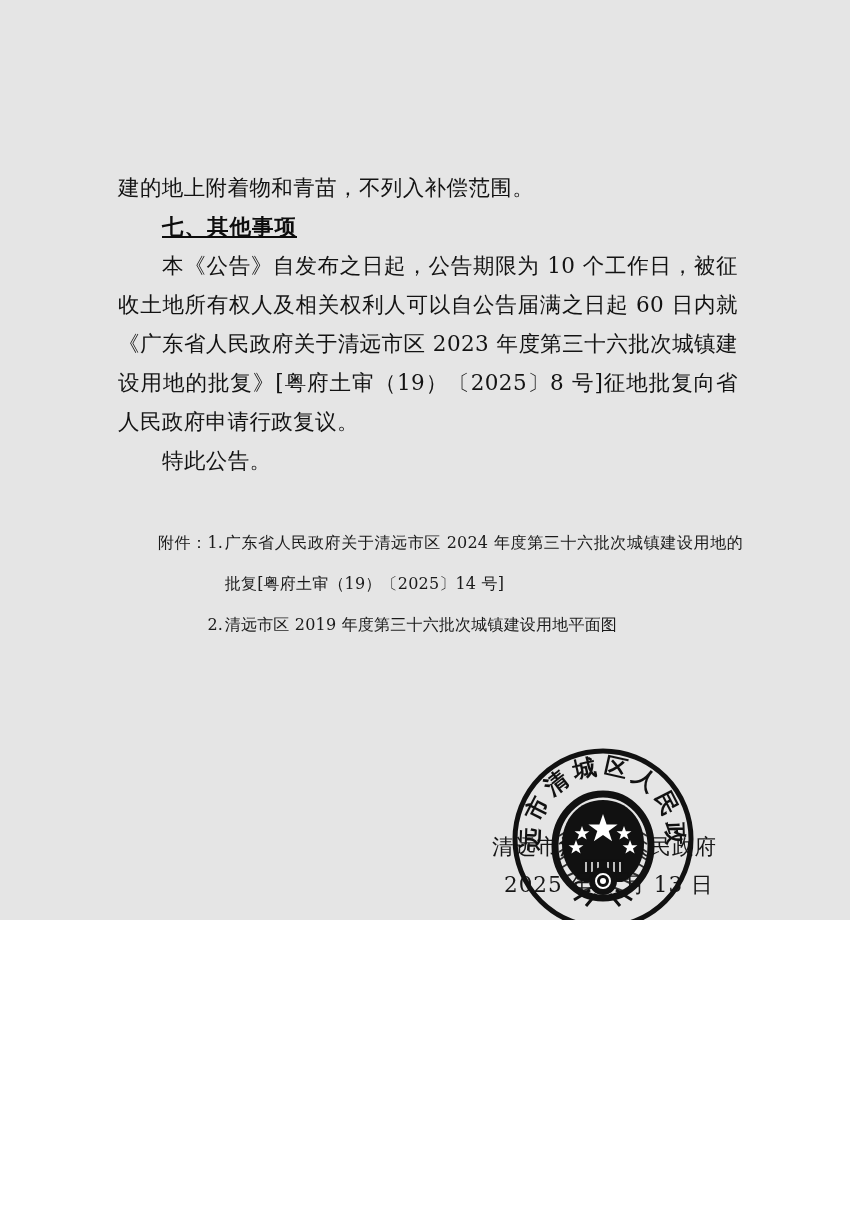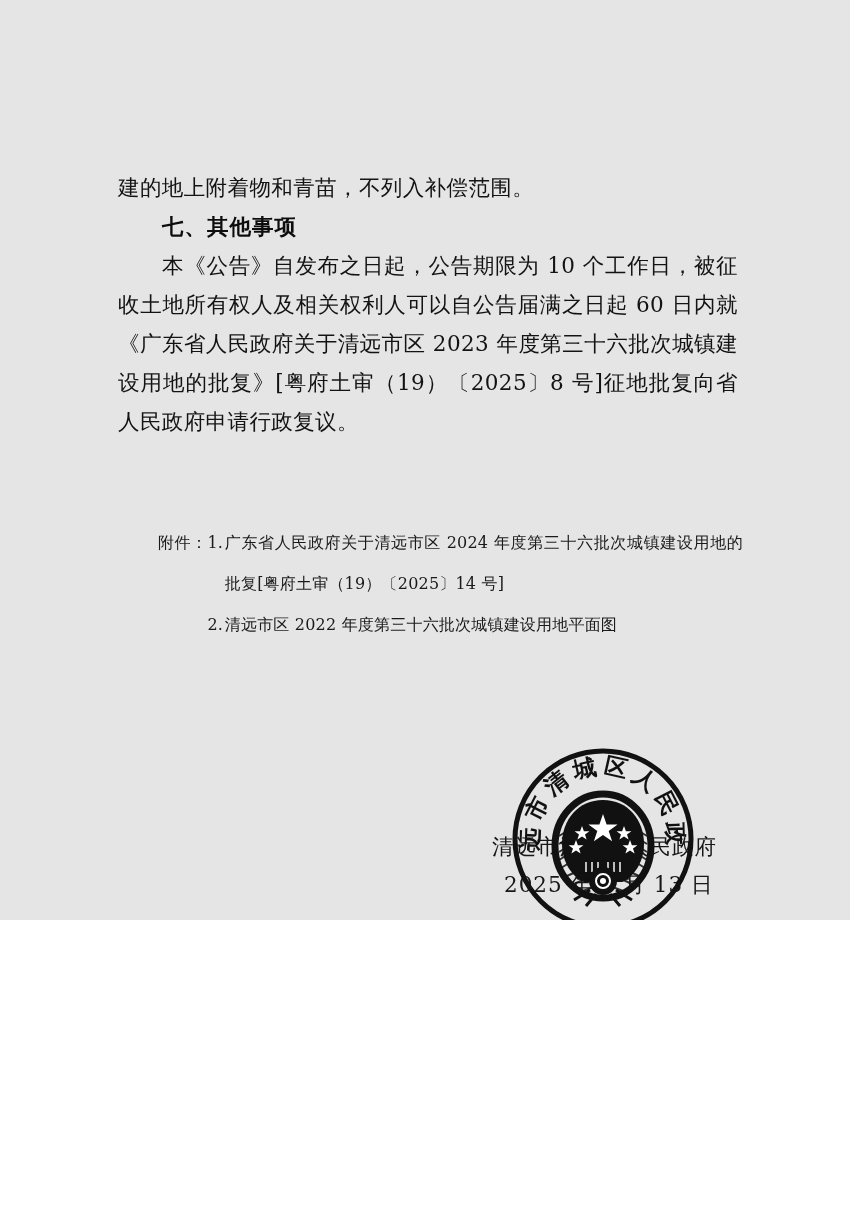--- a/index.html
+++ b/index.html
@@ -41,20 +41,21 @@
   }
   .section-heading {
     font-size: 21.5px;
     line-height: 39px;
     font-weight: bold;
     text-indent: 44px;
     margin: 0;
     letter-spacing: 1px;
     color: #0d0d0d;
     font-family: "DejaVu Sans", "Liberation Sans", sans-serif;
+    text-decoration: underline;
   }
 
   
   .attachments {
     position: absolute;
     left: 158px;
     top: 522px;
     width: 585px;
   }
   .att-row {
@@ -137,35 +138,36 @@
 <div class="page">
 
   <div class="doc-body">
 
     <p class="para cont">建的地上附着物和青苗，不列入补偿范围。</p>
 
     <p class="section-heading">七、其他事项</p>
 
     <p class="para indent2">本《公告》自发布之日起，公告期限为 10 个工作日，被征收土地所有权人及相关权利人可以自公告届满之日起 60 日内就《广东省人民政府关于清远市区 2023 年度第三十六批次城镇建设用地的批复》[粤府土审（19）〔2025〕8 号]征地批复向省人民政府申请行政复议。</p>
 
+    <p class="para indent2">特此公告。</p>
   </div>
 
   <div class="attachments">
     <div class="att-row">
       <span class="att-label">附件：</span>
       <div class="att-items">
 
         <div class="att-item">
           <span class="att-num">1.</span>
           <span class="att-text">广东省人民政府关于清远市区 2024 年度第三十六批次城镇建设用地的批复[粤府土审（19）〔2025〕14 号]</span>
         </div>
 
         <div class="att-item">
           <span class="att-num">2.</span>
-          <span class="att-text">清远市区 2022 年度第三十六批次城镇建设用地平面图</span>
+          <span class="att-text">清远市区 2019 年度第三十六批次城镇建设用地平面图</span>
         </div>
 
       </div>
     </div>
   </div>
 
   <div class="signature">
     <div class="sig-org">清远市清城区人民政府</div>
     <div class="sig-date">2025 年 1 月 13 日</div>
   </div>

